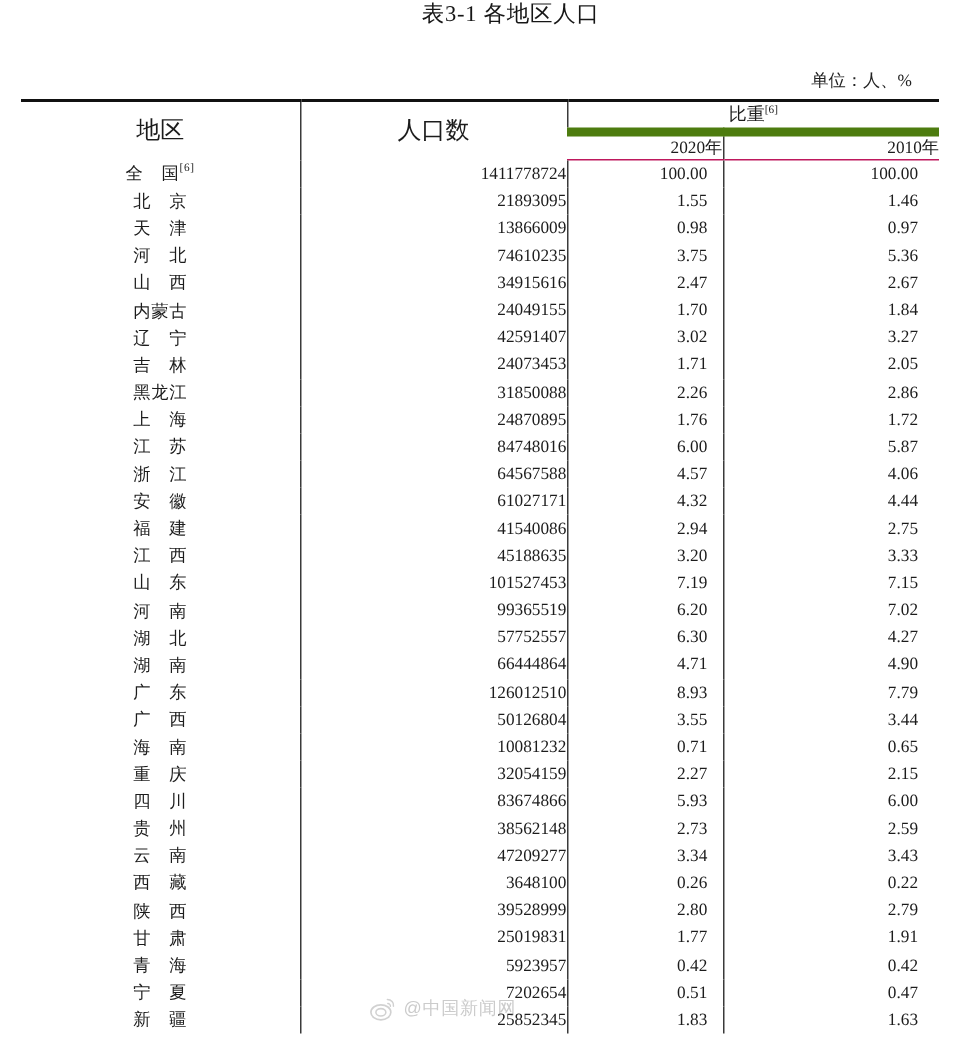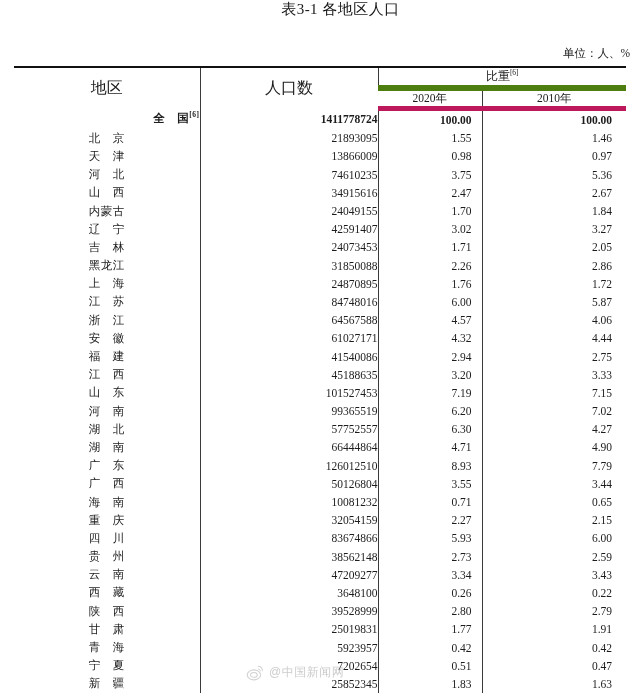--- a/index.html
+++ b/index.html
@@ -25,21 +25,21 @@
     text-align: center;
     font-size: 15px;
     letter-spacing: 0.5px;
     color: #161616;
     font-weight: 500;
     margin-left: 41px;
   }
   .unit-line {
     text-align: right;
     font-size: 11.5px;
-    padding-right: 10px;
+    padding-right: 32px;
     margin-top: 27px;
     color: #222;
   }
   table.stat {
     border-collapse: collapse;
     width: 612px;
     margin: 5px 0 0 14px;
     table-layout: fixed;
     font-size: 11.5px;
   }
@@ -71,21 +71,22 @@
     font-size: 12px;
     border-bottom: 6px solid #4d7c0f;
   }
   .hdr-sub {
     text-align: center;
     height: 12px;
     vertical-align: middle;
     font-size: 11.5px;
   }
   .rule-head-bottom td {
-    border-bottom: 5px solid #be185d;
+    border-bottom: 1px solid #be185d;
+    text-align: right;
   }
   tr.data td {
     height: 18.2px;
     vertical-align: middle;
   }
   td.region {
     text-align: center;
     padding-right: 22px;
     letter-spacing: 0.5px;
     white-space: nowrap;
@@ -93,21 +94,21 @@
   td.region .nm {
     display: inline-block;
   }
   td.num {
     text-align: right;
     padding-right: 8px;
     font-variant-numeric: tabular-nums;
   }
   td.num.y2020 { padding-right: 10px; }
   td.num.y2010 { padding-right: 14px; }
-  tr.total td { font-weight: bold; text-align: right; }
+  tr.total td { font-weight: normal; }
   sup.fn {
     font-size: 7.5px;
     vertical-align: super;
     line-height: 0;
   }
 
   
   .watermark {
     position: absolute;
     left: 246px;

